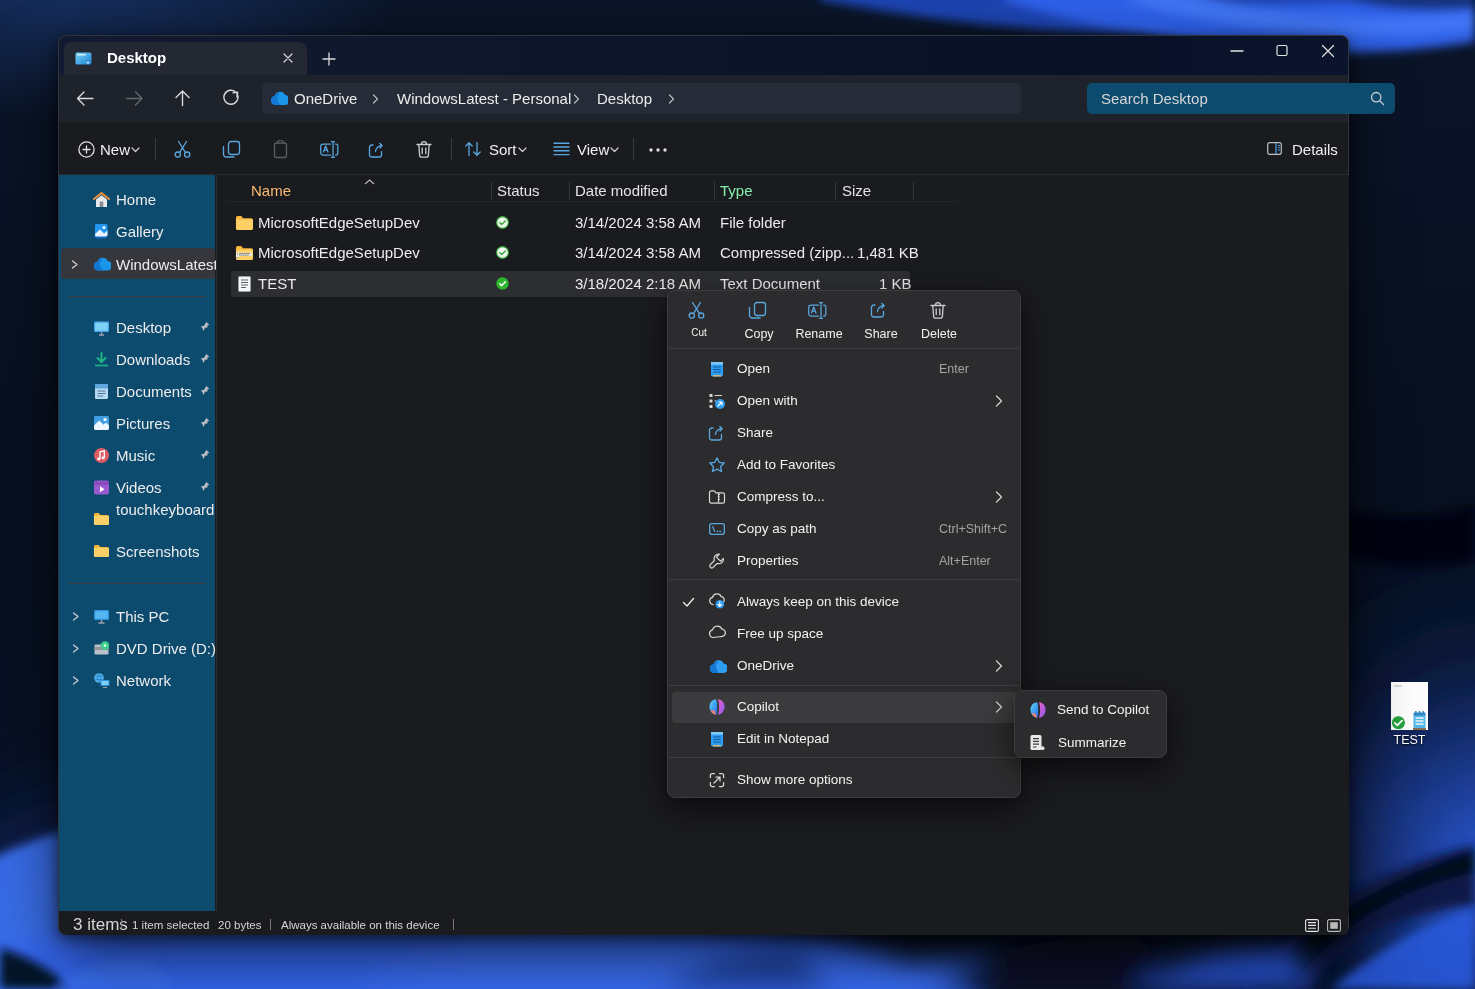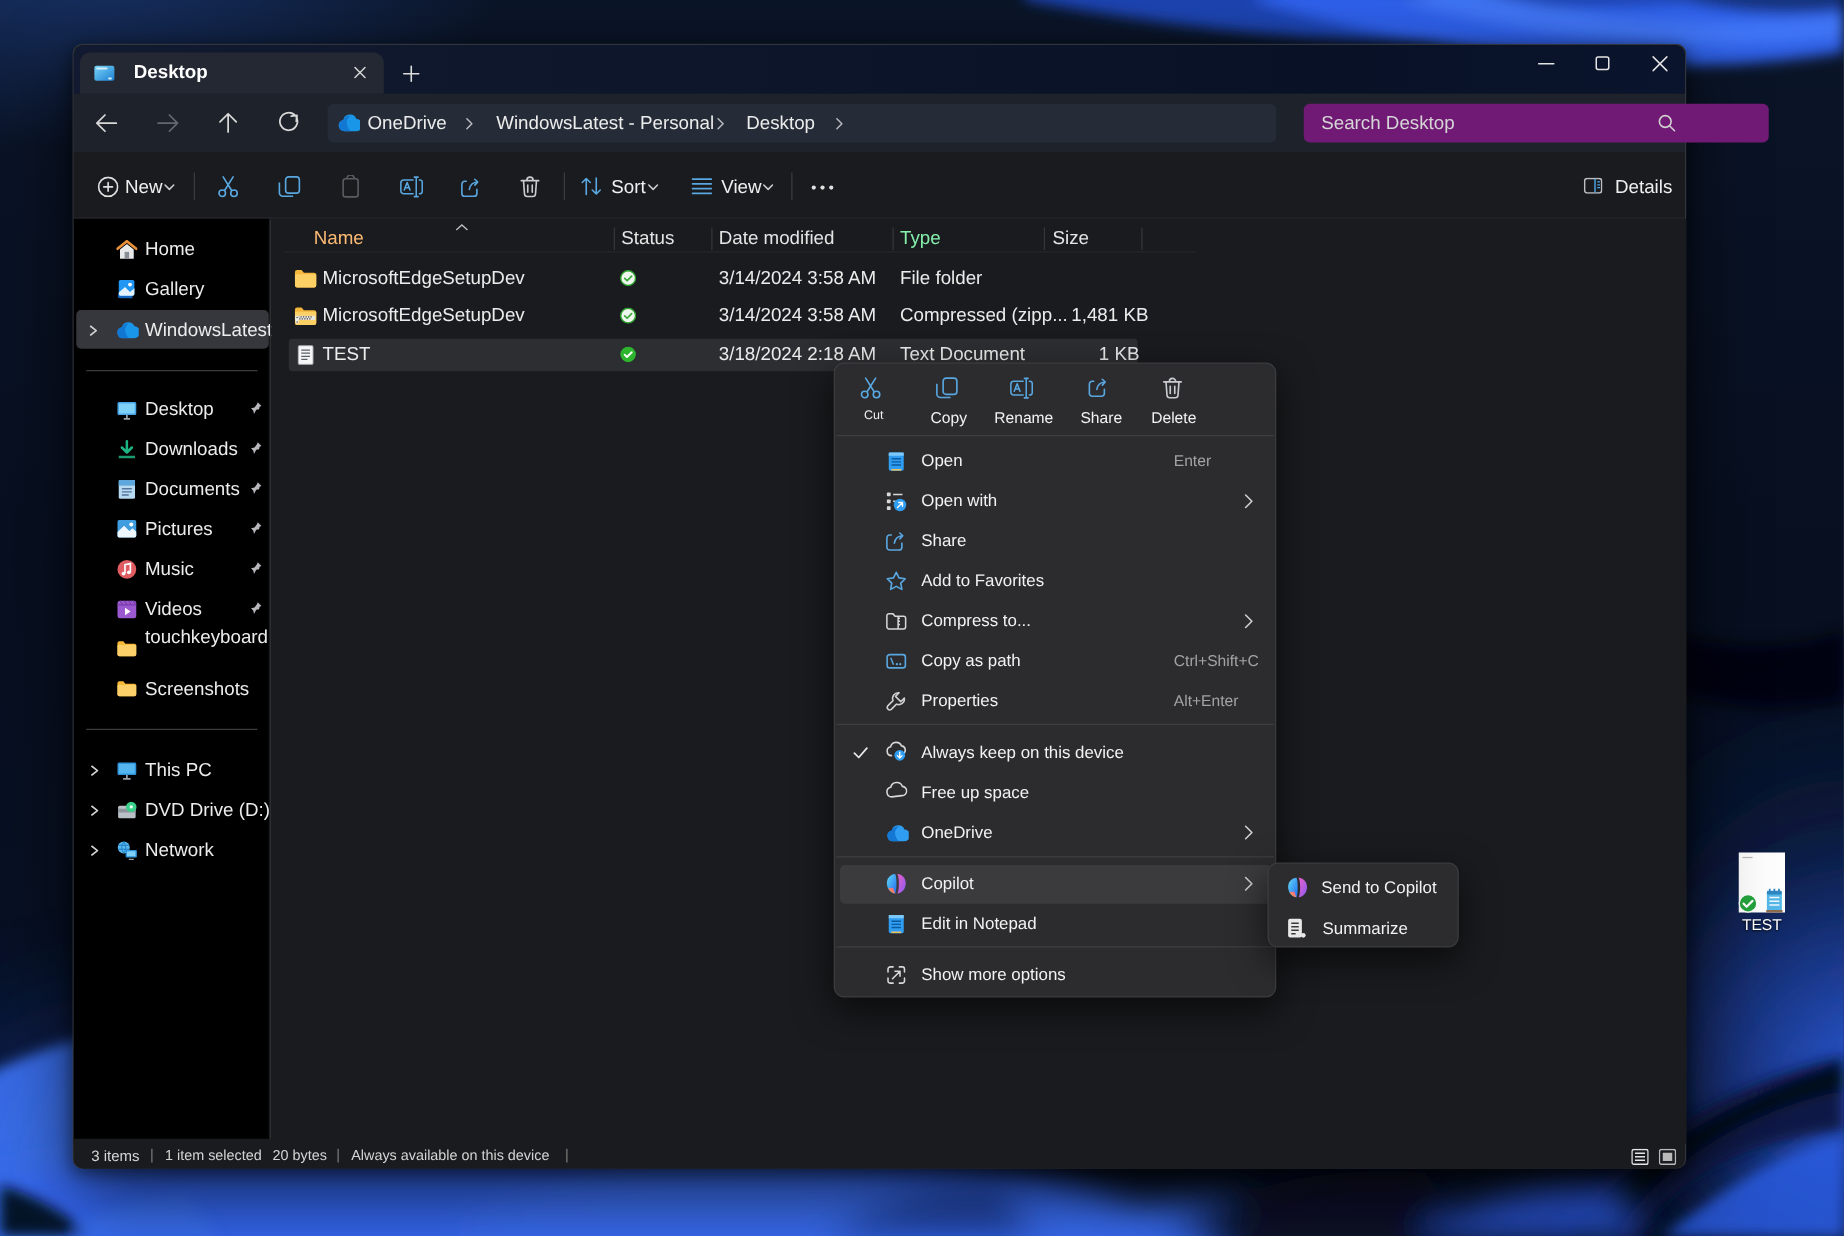--- a/index.html
+++ b/index.html
@@ -10,21 +10,21 @@
   #wall{left:0;top:0;width:1475px;height:989px;}
   
   #win{left:58px;top:35px;width:1291px;height:900px;border-radius:8px;background:#1a1b1e;
        box-shadow:0 22px 60px rgba(0,0,0,.65), 0 4px 14px rgba(0,0,0,.5);
        border:1px solid rgba(110,120,135,.28); box-sizing:border-box;}
   #titlebar{left:0;top:0;width:100%;height:39px;border-radius:8px 8px 0 0;
      background:linear-gradient(90deg,#111a30 0%,#0c1529 45%,#081126 78%,#0a142c 100%);}
   #tab{left:5px;top:6px;width:243px;height:33px;background:#242832;border-radius:8px 8px 0 0;}
   #addrrow{left:0;top:39px;width:100%;height:47px;background:#1d222b;}
   #toolbar{left:0;top:86px;width:100%;height:53px;background:#1a1b1e;border-bottom:1px solid #28292d;box-sizing:border-box;}
-  #sidebar{left:0;top:139px;width:156px;height:740px;background:#000000;}
+  #sidebar{left:0;top:139px;width:156px;height:740px;background:#0c4a6e;}
   #sidesep{left:157px;top:140px;width:1px;height:739px;background:#2d2e32;}
   #filearea{left:158px;top:139px;width:1132px;height:740px;background:#1a1b1e;}
   #statusbar{left:0;top:875px;width:100%;height:24px;background:#1a1b1e;border-radius:0 0 8px 8px;}
   .t{color:#ececec;font-size:15px;line-height:14px;white-space:nowrap;}
   
   #menu{left:667px;top:290px;width:354px;height:508px;background:#2c2c2e;border:1px solid #3c3c3e;
         border-radius:8px;box-shadow:0 10px 30px rgba(0,0,0,.62);box-sizing:border-box;}
   #submenu{left:1014px;top:690px;width:153px;height:68px;background:#2c2c2e;border:1px solid #3c3c3e;
         border-radius:8px;box-shadow:0 10px 30px rgba(0,0,0,.62);box-sizing:border-box;}
   .mi{color:#f2f2f2;font-size:13.5px;white-space:nowrap;}
@@ -179,21 +179,21 @@
         </svg>
       <div class="abs t" style="left:338px;top:17px;">WindowsLatest - Personal</div>
       <svg class="abs" style="left:514px;top:19px" width="7" height="10" viewBox="0 0 7 10">
           <path d="M1.5 1 L5.5 5 L1.5 9" stroke="#b8babd" stroke-width="1.2" fill="none" stroke-linecap="round" stroke-linejoin="round"></path>
         </svg>
       <div class="abs t" style="left:538px;top:17px;">Desktop</div>
       <svg class="abs" style="left:609px;top:19px" width="7" height="10" viewBox="0 0 7 10">
           <path d="M1.5 1 L5.5 5 L1.5 9" stroke="#b8babd" stroke-width="1.2" fill="none" stroke-linecap="round" stroke-linejoin="round"></path>
         </svg>
 
-      <div class="abs" style="left:984px;top:8px;width:372px;height:31px;background:#701a75;border-radius:5px;">
+      <div class="abs" style="left:1028px;top:8px;width:308px;height:31px;background:#0c4a6e;border-radius:5px;">
         <div class="abs t" style="left:14px;top:9px;color:#d6d6d6;">Search Desktop</div>
         <svg class="abs" style="left:283px;top:8px" width="15" height="15" viewBox="0 0 15 15">
           <circle cx="6.2" cy="6.2" r="4.7" fill="none" stroke="#cfcfcf" stroke-width="1.3"></circle>
           <path d="M9.8 9.8 L13.6 13.6" stroke="#cfcfcf" stroke-width="1.3" stroke-linecap="round"></path>
         </svg>
       </div>
     </div>
     <div id="toolbar" class="abs">
 
       <svg class="abs" style="left:19px;top:19px" width="17" height="17" viewBox="0 0 17 17">
@@ -492,21 +492,21 @@
       <div class="abs t" style="left:41px;top:102px;">TEST</div>
       <svg class="abs" style="left:279px;top:102px" width="13" height="13" viewBox="0 0 13 13">
         <circle cx="6.5" cy="6.5" r="6.2" fill="#2db52d"></circle>
         <path d="M3.7 6.7 L5.6 8.6 L9.4 4.8" stroke="#fff" stroke-width="1.5" fill="none" stroke-linecap="round" stroke-linejoin="round"></path>
       </svg>
       <div class="abs t" style="left:358px;top:102px;">3/18/2024 2:18 AM</div>
       <div class="abs t" style="left:503px;top:102px;">Text Document</div>
       <div class="abs t" style="left:662px;top:102px;">1 KB</div>
     </div>
     <div id="statusbar" class="abs">
-      <div class="abs t" style="left:14px;top:7px;font-size:12px;color:#d5d5d5;">3 items</div>
+      <div class="abs t" style="left:14px;top:7px;font-size:17px;color:#d5d5d5;">3 items</div>
       <div class="abs" style="left:62px;top:8px;width:1px;height:11px;background:#7a7a7a;"></div>
       <div class="abs t" style="left:73px;top:7px;font-size:11.5px;color:#d5d5d5;">1 item selected</div>
       <div class="abs t" style="left:159px;top:7px;font-size:11.5px;color:#d5d5d5;">20 bytes</div>
       <div class="abs" style="left:211px;top:8px;width:1px;height:11px;background:#7a7a7a;"></div>
       <div class="abs t" style="left:222px;top:7px;font-size:11.5px;color:#d5d5d5;">Always available on this device</div>
       <div class="abs" style="left:394px;top:8px;width:1px;height:11px;background:#7a7a7a;"></div>
       <svg class="abs" style="left:1246px;top:8px" width="14" height="13" viewBox="0 0 14 13">
         <rect x="0.6" y="0.6" width="12.8" height="11.8" rx="1.5" fill="none" stroke="#e6e6e6" stroke-width="1.1"></rect>
         <path d="M3 3.6 L11 3.6 M3 6.4 L11 6.4 M3 9.2 L11 9.2" stroke="#e6e6e6" stroke-width="1.1"></path>
       </svg>

